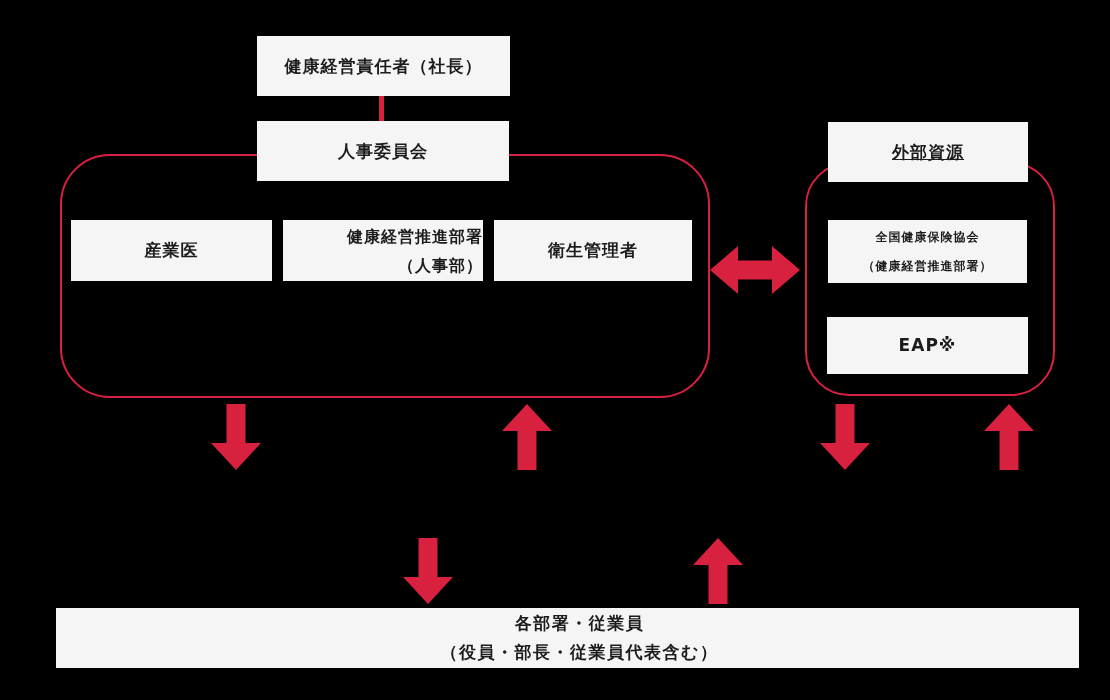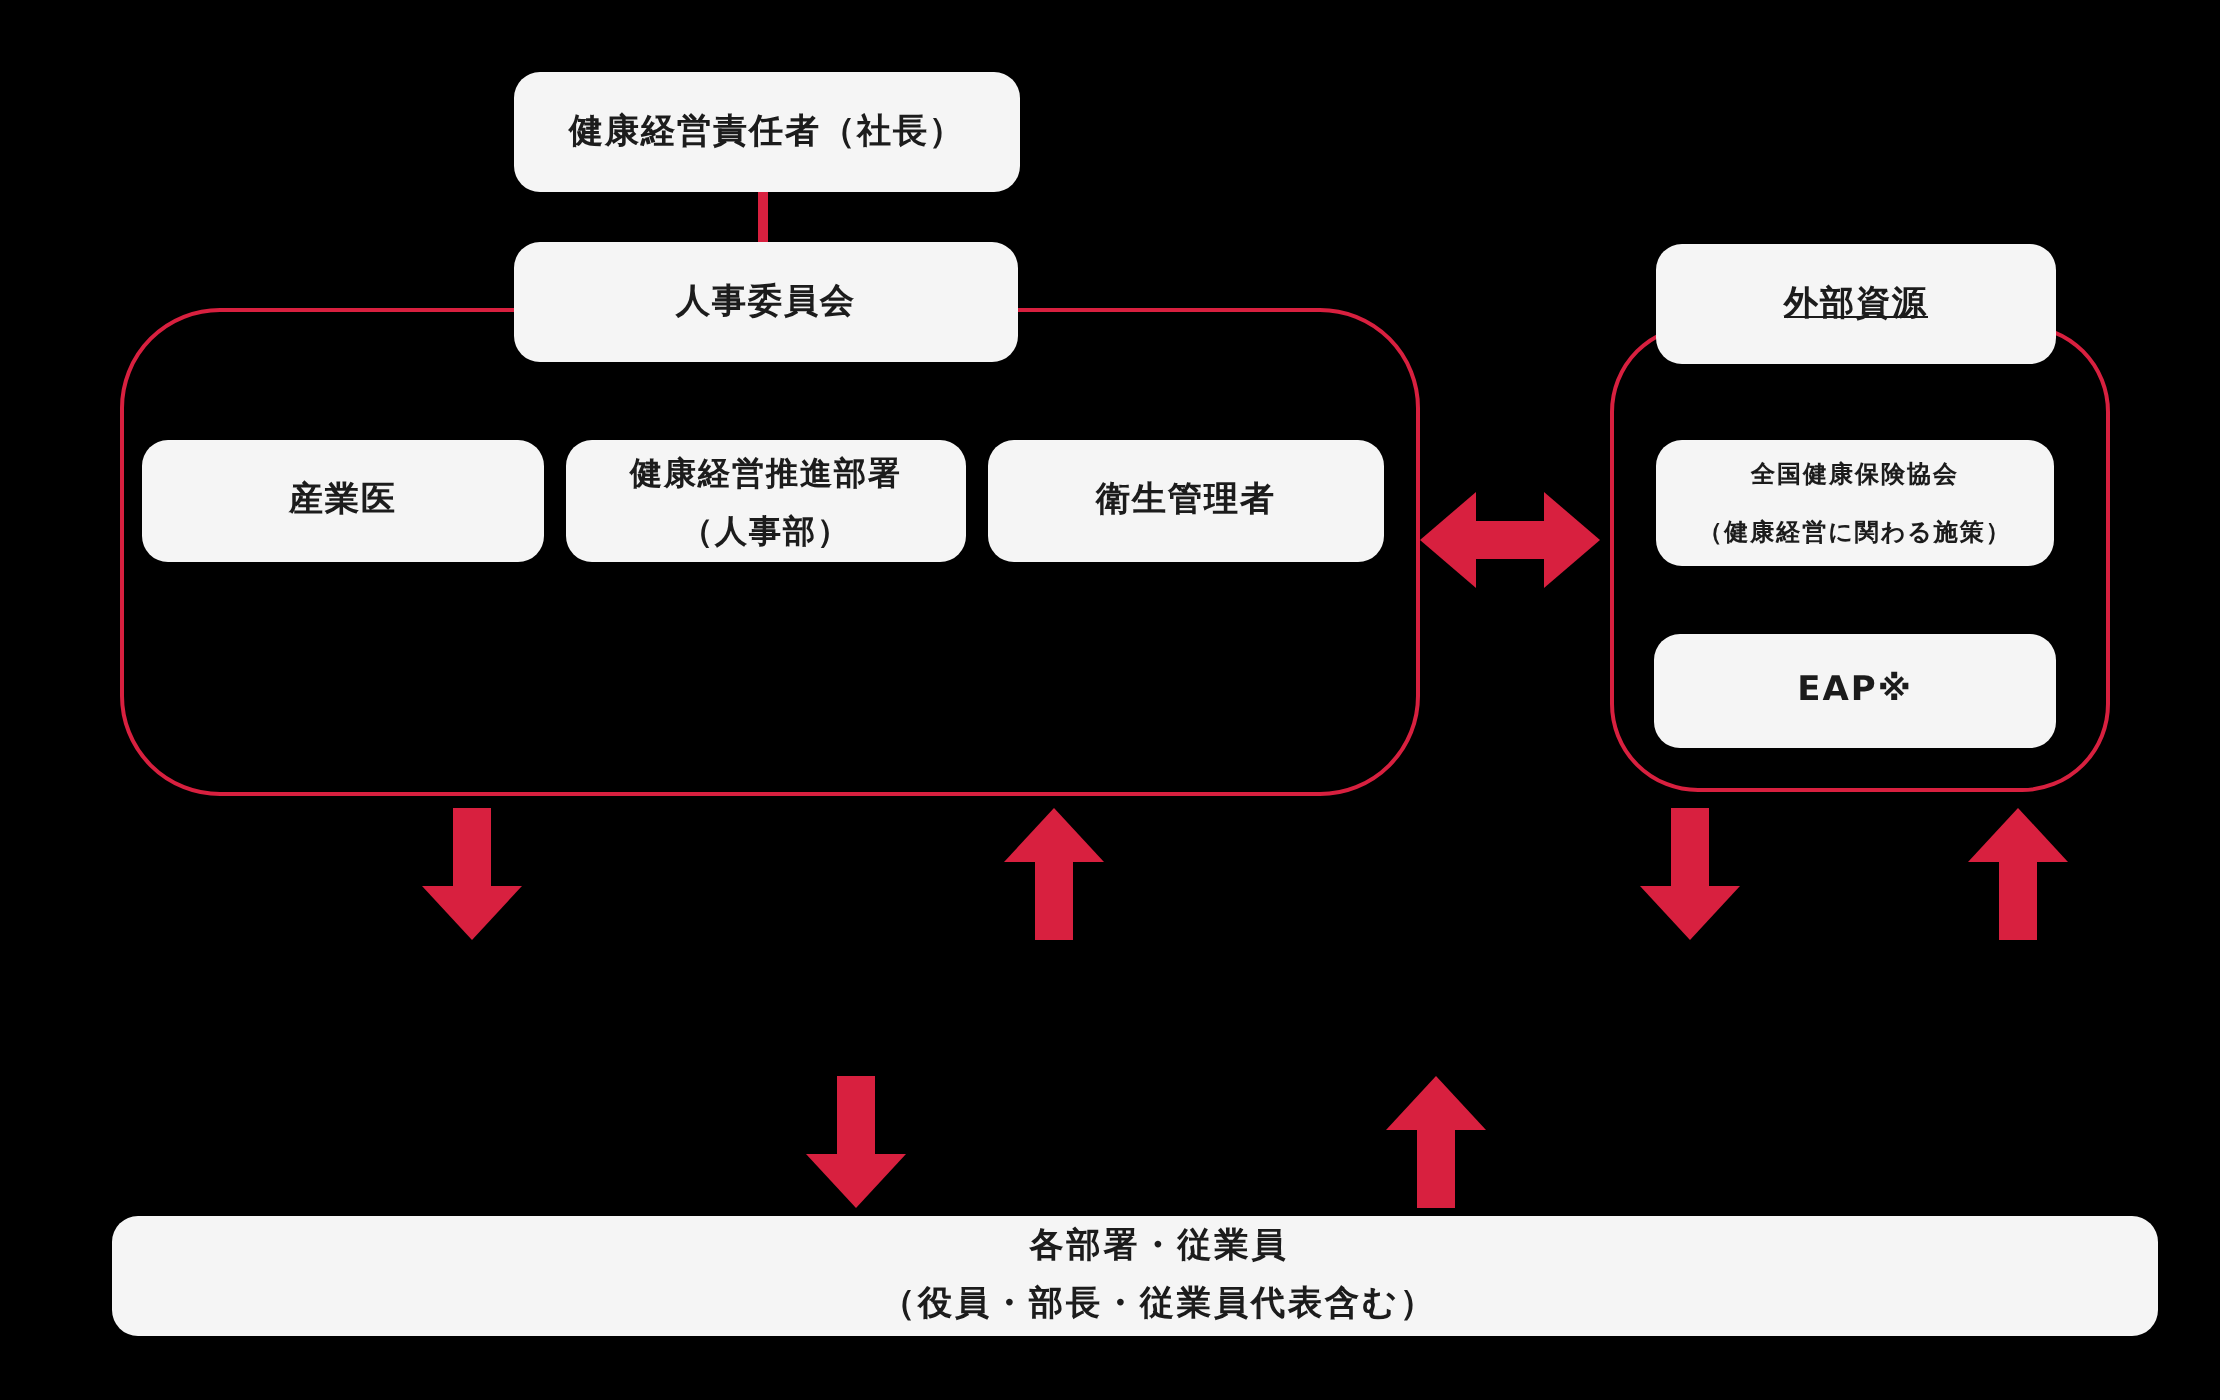--- a/index.html
+++ b/index.html
@@ -8,21 +8,21 @@
   html,body{margin:0;padding:0;background:#111;}
   #canvas{
     position:relative; width:1110px; height:700px; margin:0 auto;
     background:var(--bg); overflow:hidden;
     font-family:"DejaVu Sans","Liberation Sans",sans-serif;
     font-weight:bold; color:var(--text);
   }
   .box{
     position:absolute; background:var(--box);
     display:flex; flex-direction:column; align-items:center; justify-content:center;
-    text-align:center; font-size:17px; letter-spacing:1px; z-index:3;border-radius:13px;
+    text-align:center; font-size:17px; letter-spacing:1px; z-index:3;
   }
   .box .line{display:block; line-height:29px;}
   .outline{
     position:absolute; border:2.5px solid var(--red); background:transparent; z-index:1;
   }
   .connector-v{
     position:absolute; background:var(--red); z-index:2;
   }
   
   .arrow-v{position:absolute; width:50px; height:66px; z-index:2;}
@@ -73,36 +73,36 @@
   </div>
 
   <div class="box" style="left:257px; top:121px; width:252px; height:60px;">
     <span class="line">人事委員会</span>
   </div>
 
   <div class="box" style="left:71px; top:220px; width:201px; height:61px;">
     <span class="line">産業医</span>
   </div>
 
-  <div class="box" style="left:283px; top:220px; width:200px; height:61px; font-size:16px;">
+  <div class="box" style="left:283px; top:220px; width:200px; height:61px; font-size:16px;align-items:flex-end;">
     <span class="line">健康経営推進部署</span>
     <span class="line">（人事部）</span>
   </div>
 
   <div class="box" style="left:494px; top:220px; width:198px; height:61px;">
     <span class="line">衛生管理者</span>
   </div>
 
   <div class="box" style="left:828px; top:122px; width:200px; height:60px;text-decoration:underline;">
     <span class="line">外部資源</span>
   </div>
 
   <div class="box" style="left:828px; top:220px; width:199px; height:63px; font-size:12px;">
     <span class="line">全国健康保険協会</span>
-    <span class="line">（健康経営に関わる施策）</span>
+    <span class="line">（健康経営推進部署）</span>
   </div>
 
   <div class="box" style="left:827px; top:317px; width:201px; height:57px;">
     <span class="line">EAP※</span>
   </div>
 
   <div class="arrow-h" style="left:710px; top:246px;">
     <div class="head-left"></div>
     <div class="shaft"></div>
     <div class="head-right"></div>

